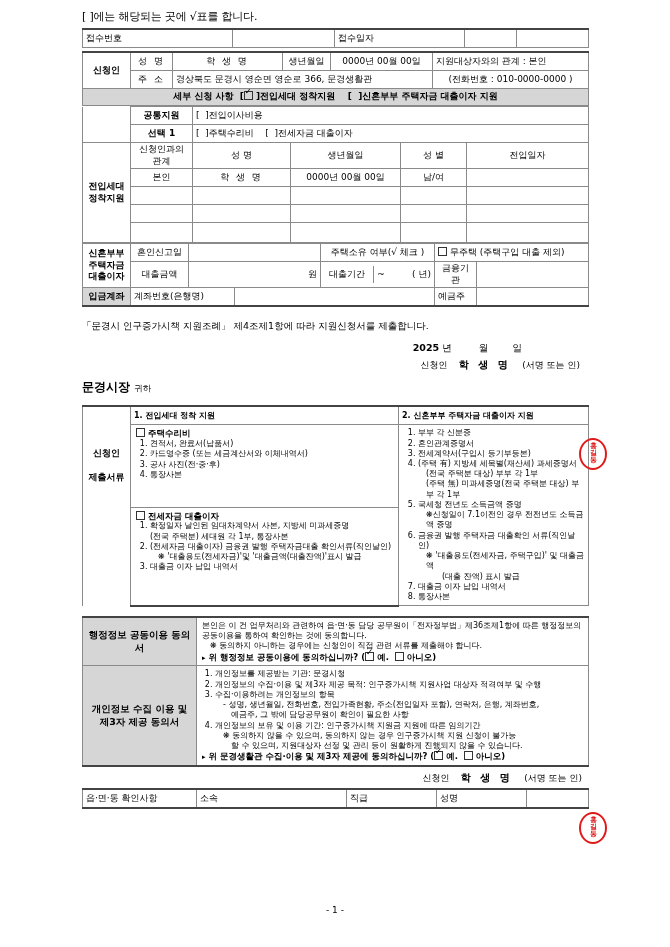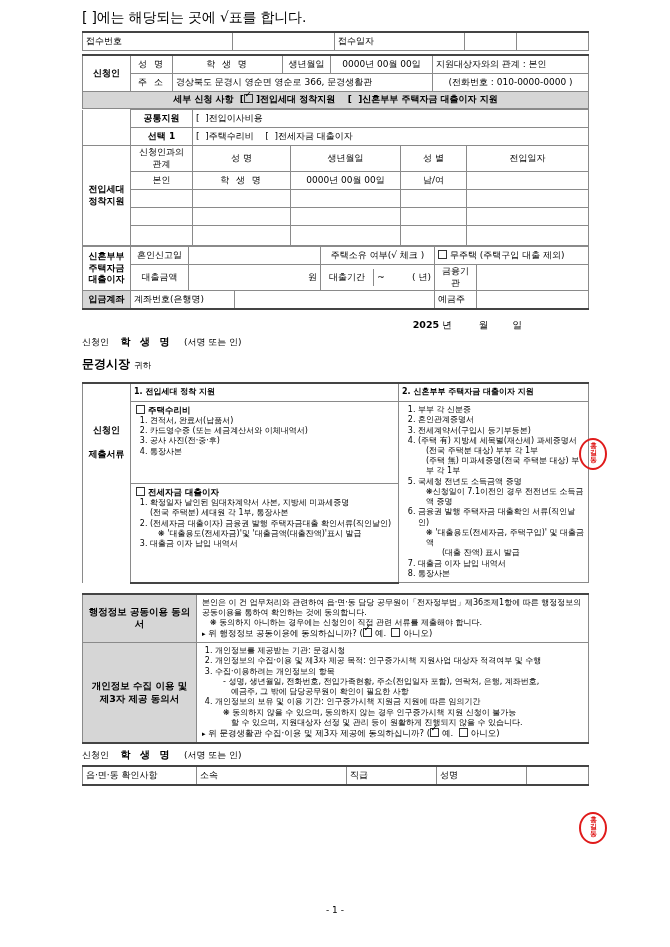--- a/index.html
+++ b/index.html
@@ -26,21 +26,21 @@
   
   .title{
     text-align:center;
     font-size:19px;
     font-weight:bold;
     letter-spacing:0.5px;
     margin-top:98px;
     white-space:nowrap;
   }
   .checknote{
-    font-size:14px;
+    font-size:11px;
     margin-top:9px;
     margin-bottom:4px;
     letter-spacing:-0.2px;
   }
 
   
   table.ft{
     border-collapse:collapse;
     width:506px;
     table-layout:fixed;
@@ -86,21 +86,21 @@
     line-height:1.5;
   }
   .dateline{
     text-align:right;
     font-size:9.5px;
     margin-top:9px;
     padding-right:66px;
   }
   .dateline .yr{font-weight:bold;text-align:center;}
   .signline{
-    text-align:left;
+    text-align:right;
     font-size:9px;
     margin-top:3px;
     padding-right:8px;
   }
   .signline .nm{font-weight:bold;font-size:10px;letter-spacing:3px;}
   .mayor{
     font-size:12px;
     font-weight:bold;
     margin-top:7px;
     margin-bottom:9px;
@@ -128,21 +128,21 @@
   .doclist{font-size:8px;line-height:1.34;}
   .doclist ol{
     margin:0;padding-left:14px;
     list-style-type:decimal;
   }
   .doclist li{margin:0;padding:0;}
   .grp-title{font-weight:bold;font-size:8.5px;}
   .sub{padding-left:8px;display:block;}
 
   .consent{font-size:8px;line-height:1.36;}
-  .consent .q{font-weight:normal;font-size:8.5px;}
+  .consent .q{font-weight:bold;font-size:8.5px;}
   .arrow{font-size:7px;}
 
   .pagenum{
     position:absolute;
     left:0;right:0;
     top:905px;
     text-align:center;
     font-size:9px;
   }
 </style>
@@ -303,20 +303,21 @@
       <tr>
         <td class="c b shade bb">입금계좌</td>
         <td colspan="2" class="bb">계좌번호(은행명)</td>
         <td colspan="3" class="bb"></td>
         <td class="bb">예금주</td>
         <td class="bb"></td>
       </tr>
     </tbody>
       </table>
 
+    <div class="statement">「문경시 인구증가시책 지원조례」 제4조제1항에 따라 지원신청서를 제출합니다.</div>
 
     <div class="dateline">
       <span class="yr">2025</span>
       <span>년</span>
       &nbsp;&nbsp;&nbsp;&nbsp;&nbsp;&nbsp;&nbsp;
       <span>월</span>
       &nbsp;&nbsp;&nbsp;&nbsp;&nbsp;&nbsp;
       <span>일</span>
     </div>
 

